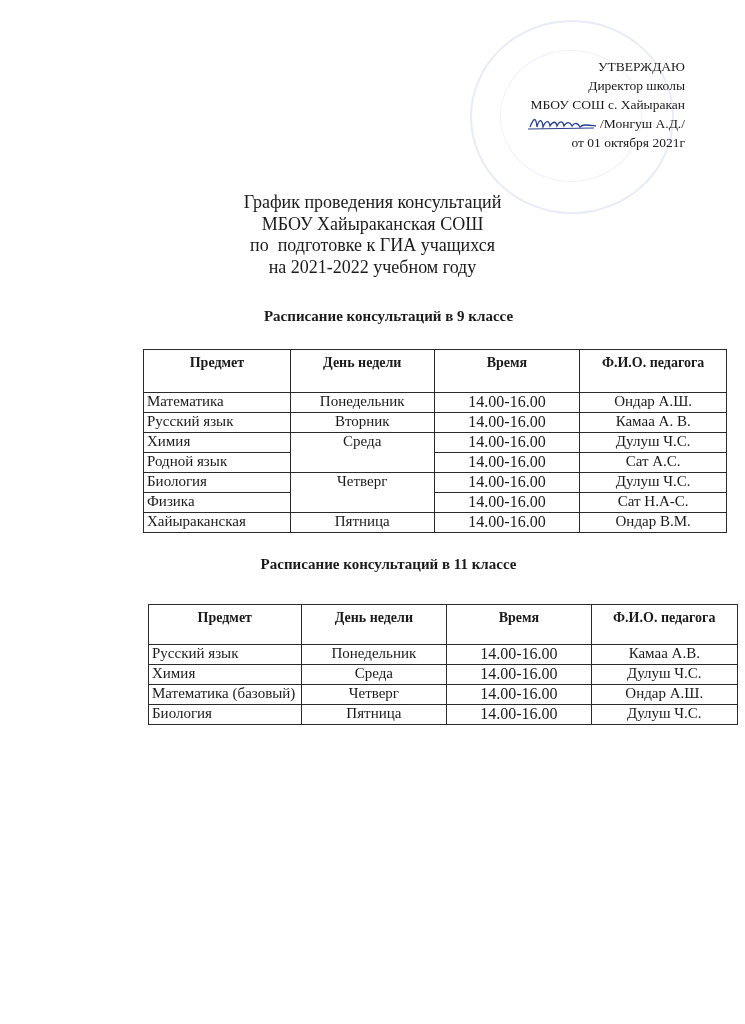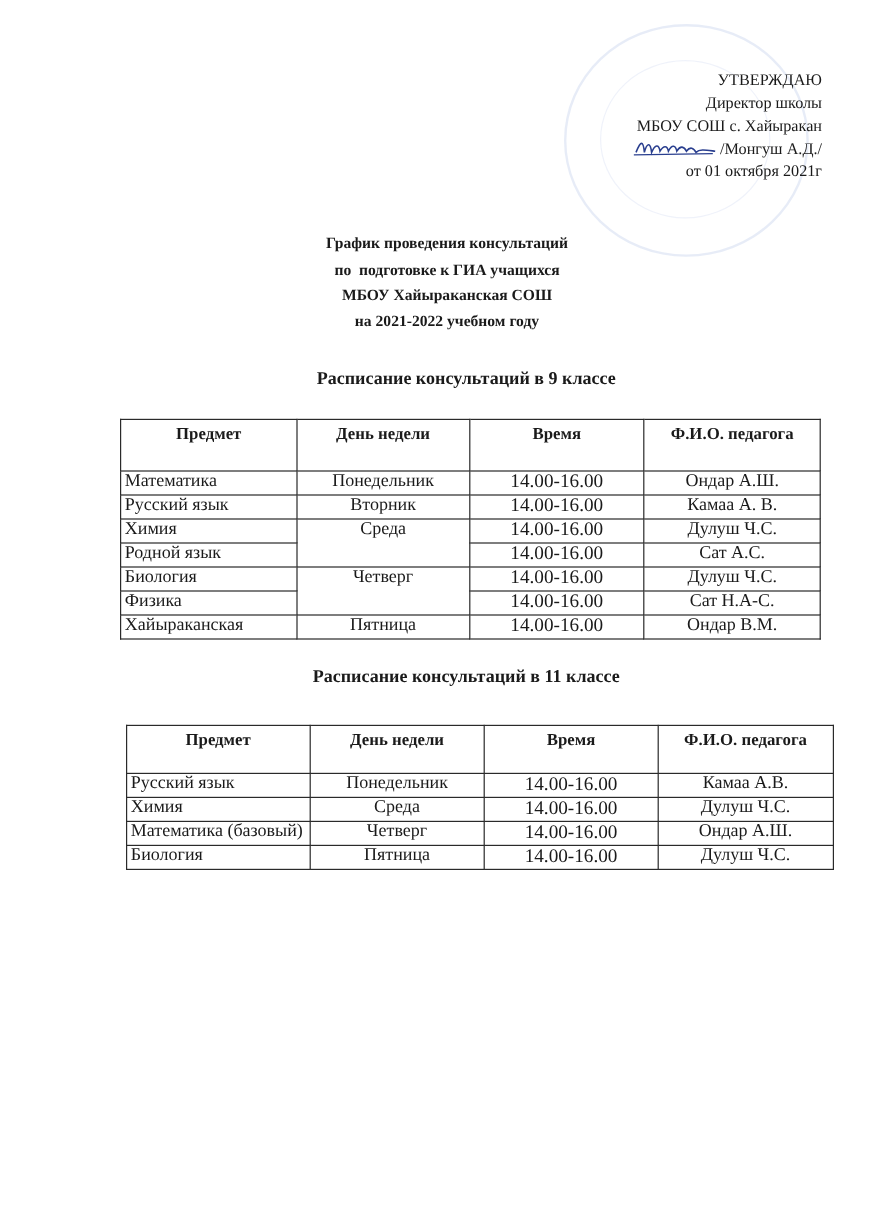--- a/index.html
+++ b/index.html
@@ -25,33 +25,33 @@
     border: 1px solid rgba(120, 150, 210, 0.12);
     pointer-events: none;
   }
   .sign-row { position: relative; }
   .signature {
     display: inline-block; width: 70px; height: 16px; vertical-align: -3px;
     margin-right: 2px;
   }
   .title-block {
     position: absolute; left: 0; width: 745px; top: 192px;
-    text-align: center; font-weight: bold; font-size: 13px; line-height: 21.5px;
+    text-align: center; font-weight: normal; font-size: 18px; line-height: 21.5px;
   }
   .title-block .line { display: block; }
   .section-title {
     position: absolute; left: 16px; width: 745px; text-align: center;
     font-weight: bold; font-size: 15px;
   }
   #sec9 { top: 308px; }
   #sec11 { top: 556px; }
 
   table.sched {
     position: absolute; border-collapse: collapse;
-    font-size: 15px; line-height: 17px;
+    font-size: 15px; line-height: 17px; margin-left: 43px;
   }
   table.sched td, table.sched th {
     border: 1px solid #2a2a2a; padding: 0 3px; vertical-align: top;
   }
   table.sched th {
     font-weight: bold; font-size: 14px; text-align: center;
     height: 38px; padding-top: 4px;
   }
   table.sched td.c { text-align: center; }
   table.sched td.l { text-align: left; }
@@ -80,22 +80,22 @@
     <svg class="signature" viewBox="0 0 70 16">
       <path d="M2 12 C6 2, 8 2, 9 12 C11 4, 14 3, 15 12 C18 5, 21 5, 22 11 C25 6, 28 6, 29 11 C32 5, 35 6, 36 11 C39 6, 42 7, 44 11 C47 7, 50 8, 52 12 C55 9, 60 10, 68 11" fill="none" stroke="#2a3f8f" stroke-width="1.3"></path>
       <path d="M0 14 L66 13" stroke="#2a3f8f" stroke-width="1"></path>
     </svg><span>/Монгуш А.Д./</span>
   </span>
   <span class="line">от 01 октября 2021г</span>
 </div>
 
 <div class="title-block">
   <span class="line">График проведения консультаций</span>
+  <span class="line">МБОУ Хайыраканская СОШ</span>
   <span class="line" style="white-space:pre">по  подготовке к ГИА учащихся</span>
-  <span class="line">МБОУ Хайыраканская СОШ</span>
   <span class="line">на 2021-2022 учебном году</span>
 </div>
 
 <div class="section-title" id="sec9">Расписание консультаций в 9 классе</div>
 
 <table class="sched" id="t9">
   <colgroup>
       <col class="c1">
       <col class="c2">
       <col class="c3">

